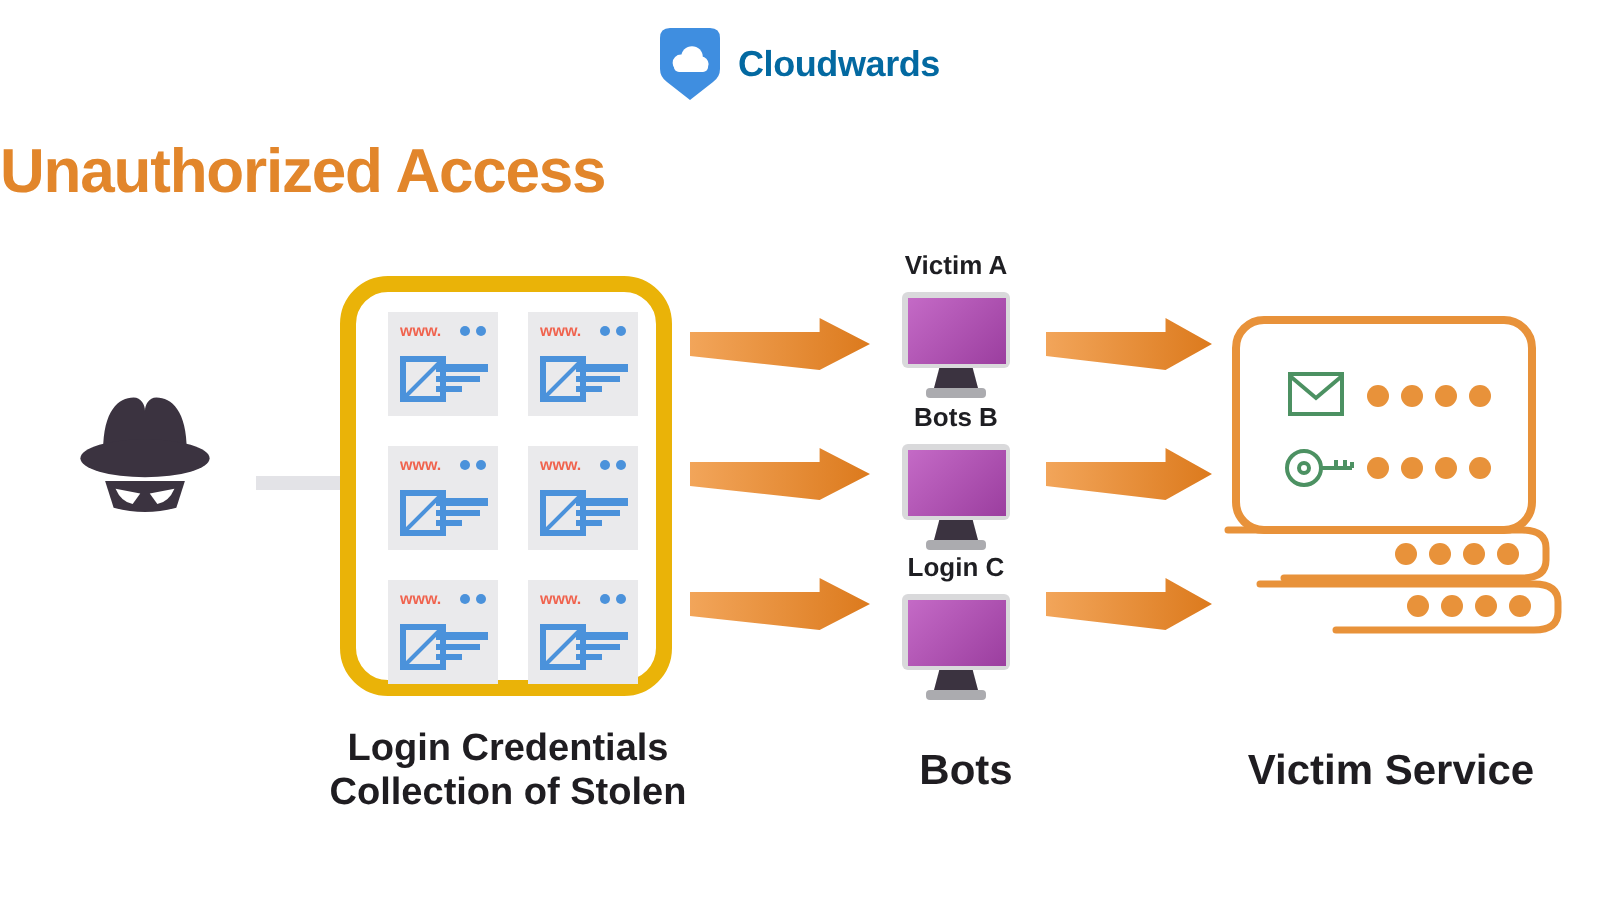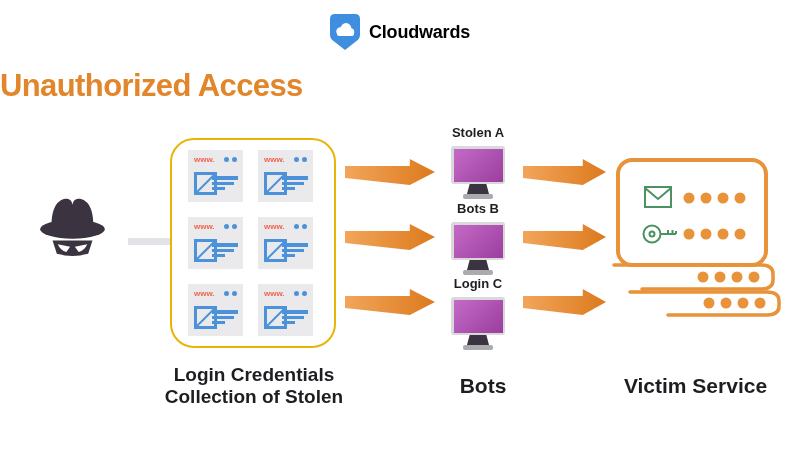--- a/index.html
+++ b/index.html
@@ -4,31 +4,31 @@
 <style>
   * { margin:0; padding:0; box-sizing:border-box; }
   html,body { background:#fff; }
   .canvas {
     position:relative; width:800px; height:450px; background:#ffffff;
     font-family:"Liberation Sans", sans-serif; overflow:hidden;
   }
   
   .logo-row { position:absolute; top:14px; left:0; width:100%;
     display:flex; align-items:center; justify-content:center; gap:9px; }
-  .logo-text { font-size:18px; font-weight:bold; color:#000000; letter-spacing:-0.2px; }
+  .logo-text { font-size:18px; font-weight:bold; color:#0369a1; letter-spacing:-0.2px; }
   .title { position:absolute; top:68px; left:0; width:100%; 
     font-size:31px; font-weight:bold; color:#E2862B; letter-spacing:-0.6px; }
 
   
   .attacker { position:absolute; left:25px; top:192px; width:95px; height:80px; }
   .connector { position:absolute; left:128px; top:238px; width:46px; height:7px; background:#E3E3E7; }
 
   
   .collection-box { position:absolute; left:170px; top:138px; width:166px; height:210px;
-    border:2px solid #eab308; border-radius:24px; background:#fff;
+    border:8px solid #eab308; border-radius:24px; background:#fff;
     display:grid; grid-template-columns:repeat(2,55px); grid-auto-rows:52px;
     column-gap:15px; row-gap:15px; padding:10px 0 0 16px; }
   .cred-card { position:relative; width:55px; height:52px; background:#EAEAEC; }
   .card-url { position:absolute; top:5px; left:6px; font-size:8px; font-weight:bold; color:#F0634E; }
   .card-dots { position:absolute; top:7px; right:6px; display:flex; gap:3px; }
   .card-dots i { width:5px; height:5px; border-radius:50%; background:#4B92DB; }
   .card-img { position:absolute; left:6px; bottom:7px; }
   .card-lines { position:absolute; right:5px; bottom:12px; display:flex; flex-direction:column;
     align-items:flex-start; gap:2px; }
   .card-lines i { display:block; background:#4B92DB; height:4px; }
@@ -194,21 +194,21 @@
           <i></i>
           <i></i>
         </span>
     </div>
   </div>
 
   <div class="arrow l a-row1"></div>
   <div class="arrow l a-row2"></div>
   <div class="arrow l a-row3"></div>
 
-  <div class="bot-label" style="top:125px">Stolen A</div>
+  <div class="bot-label" style="top:125px">Victim A</div>
   <div class="monitor" style="top:146px">
     <div class="screen-frame">
         <div class="screen"></div>
       </div>
     <div class="stand"></div>
     <div class="base"></div>
   </div>
 
   <div class="bot-label" style="top:201px">Bots B</div>
   <div class="monitor" style="top:222px">

